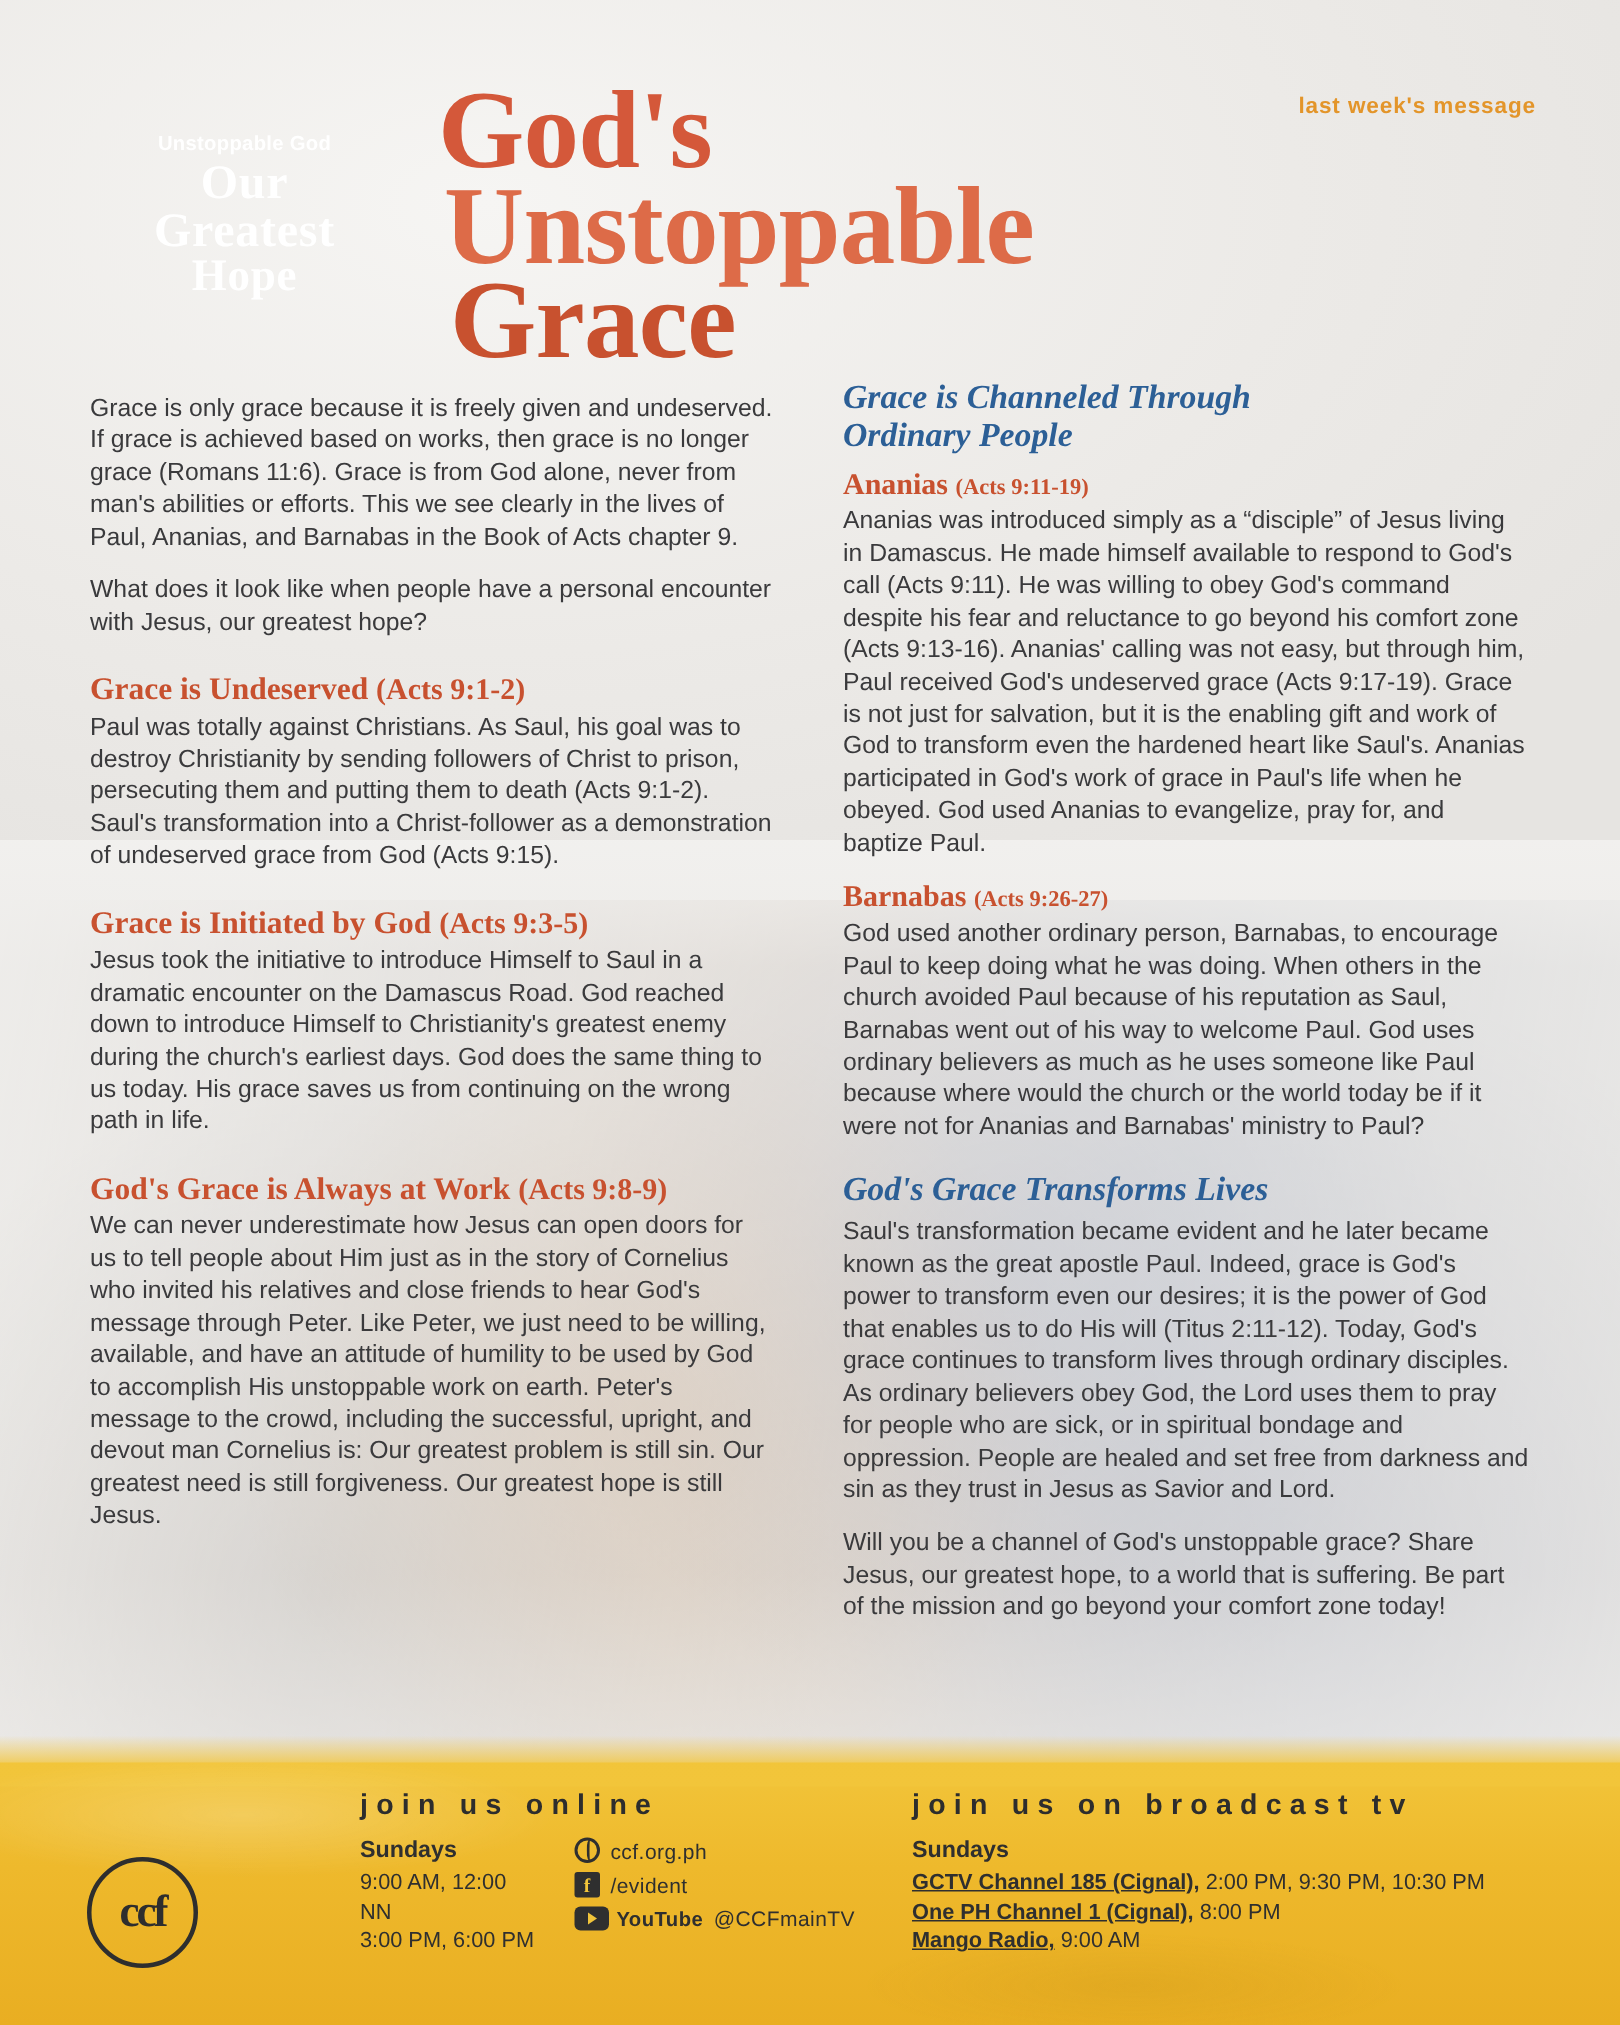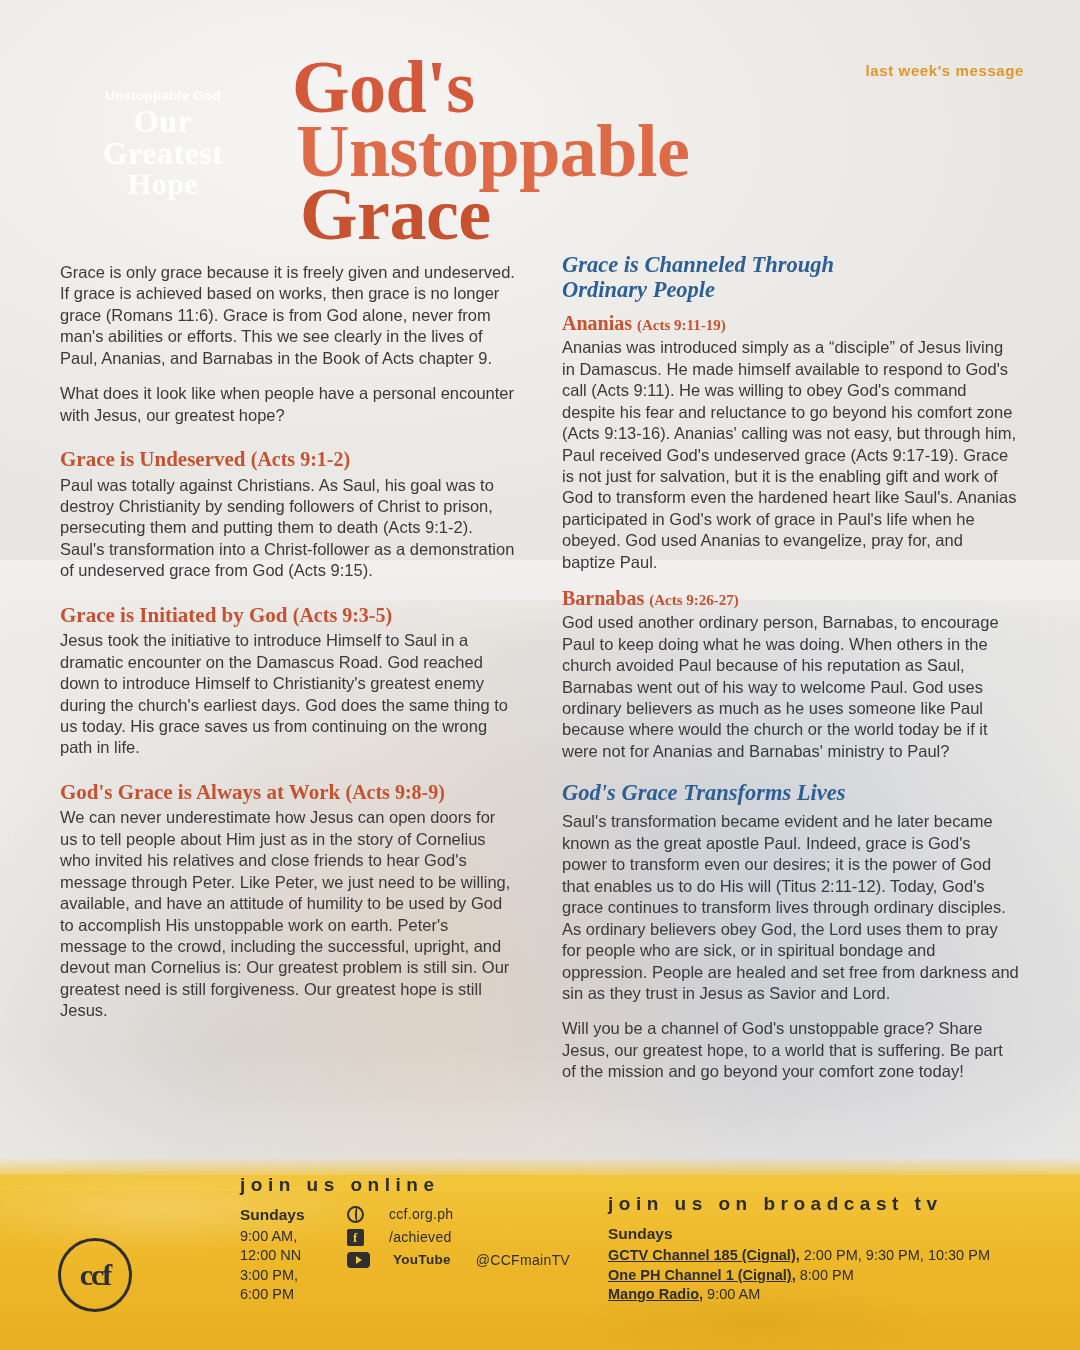--- a/index.html
+++ b/index.html
@@ -150,21 +150,21 @@
     font-size: 19px; font-weight: bold; letter-spacing: 5.5px;
     margin-bottom: 10px; color:#2d2d2d;
   }
   .fcol .fsun { font-size: 15.5px; font-weight: bold; margin-bottom: 3px; }
   .fcol .fline { font-size: 14.5px; line-height: 1.35; }
   .fcol .fline b { font-weight: bold; text-decoration: underline; }
   .fcol-online { left: 240px; bottom: 45px; width: 330px; }
   .fcol-tv { left: 608px; bottom: 45px; width: 440px; }
 
   .online-grid { display: flex; gap: 26px; }
-  .chan { display:flex; align-items:center; gap: 25px; font-size: 14px; margin-bottom: 6px; color:#2f2f2f; letter-spacing:.3px;}
+  .chan { display:flex; align-items:center; gap: 7px; font-size: 14px; margin-bottom: 6px; color:#2f2f2f; letter-spacing:.3px;}
   .ic { width: 17px; height: 17px; display:inline-block; flex:none; }
   .ic-globe { border:2px solid #2f2f2f; border-radius:50%; position:relative; }
   .ic-globe:after{ content:""; position:absolute; left:6px; top:-1px; width:3px; height:15px; border-left:2px solid #2f2f2f; border-right:0; border-radius:50%; }
   .ic-fb { background:#2f2f2f; color:#f2c53a; font-weight:bold; font-size:13px; text-align:center; line-height:17px; border-radius:2px; font-family:"Liberation Serif",serif;}
   .ic-yt { width: 23px; height: 16px; background:#2f2f2f; border-radius:4px; position:relative; }
   .ic-yt:after{ content:""; position:absolute; left:9px; top:4px; border-left:6px solid #f2c53a; border-top:4px solid transparent; border-bottom:4px solid transparent; }
   .yt-word{ font-weight:bold; font-size:13.5px; margin-left:-2px; }
 </style>
 </head>
 <body>
@@ -254,21 +254,21 @@
         <div class="fline">9:00 AM, 12:00 NN</div>
         <div class="fline">3:00 PM, 6:00 PM</div>
       </div>
       <div>
         <div class="chan">
           <span class="ic ic-globe"></span>
           <span>ccf.org.ph</span>
         </div>
         <div class="chan">
           <span class="ic ic-fb">f</span>
-          <span>/achieved</span>
+          <span>/evident</span>
         </div>
         <div class="chan">
           <span class="ic ic-yt"></span>
           <span class="yt-word">YouTube</span>
           <span>@CCFmainTV</span>
         </div>
       </div>
     </div>
   </div>
 

